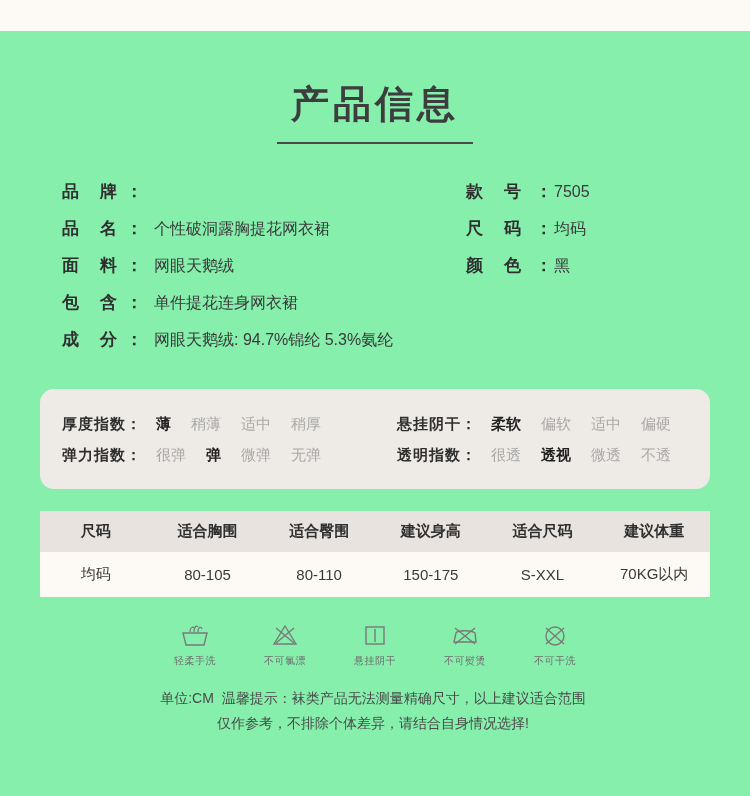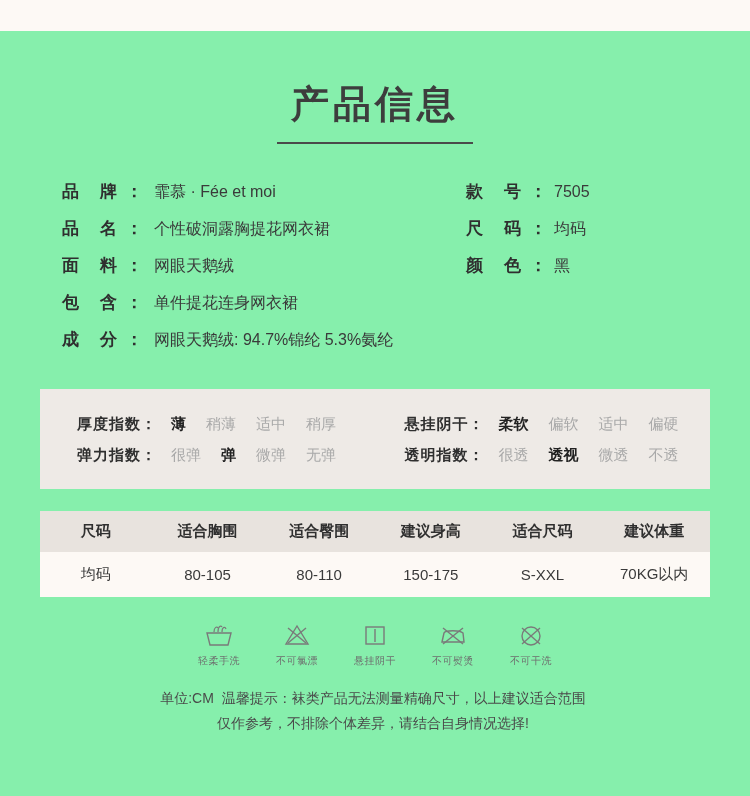--- a/index.html
+++ b/index.html
@@ -58,31 +58,32 @@
     margin-bottom: 14px;
     font-size: 17px;
   }
   .spec-label {
     font-weight: bold;
     color: #2f2f2f;
     letter-spacing: 2px;
     white-space: nowrap;
   }
   .spec-label-l { width: 92px; }
-  .spec-label-r { width: 88px; }
+  .spec-label-r { width: 88px; font-family: Liberation Mono, monospace; }
   .spec-value {
     color: #3a3a3a;
     font-size: 16px;
   }
 
   
   .index-panel {
     margin: 24px 40px 0 40px;
     background: #eeeae6;
-    padding: 20px 0 18px 15px;
+    padding: 20px 0 18px 0;
+    border-radius: 14px;
   }
   .index-row {
     display: flex;
     align-items: center;
     padding: 6px 0;
   }
   .index-group {
     display: flex;
     align-items: baseline;
     flex: 1;
@@ -128,21 +129,21 @@
     padding: 13px 0;
     text-align: center;
     background: #fdf9f5;
   }
 
   
   .care-icons {
     margin-top: 22px;
     display: flex;
     justify-content: center;
-    gap: 24px;
+    gap: 36px;
   }
   .care-item {
     width: 54px;
     text-align: center;
   }
   .care-glyph {
     height: 32px;
     display: flex;
     align-items: center;
     justify-content: center;
@@ -172,21 +173,20 @@
 
   <div class="title-wrap">
     <div class="title">产品信息</div>
     <div class="title-rule"></div>
   </div>
 
   <div class="specs">
     <div class="spec-col-left">
       <div class="spec-row">
         <span class="spec-label spec-label-l">品　牌 ：</span>
-        <span class="spec-value">霏慕 · Fée et moi</span>
       </div>
       <div class="spec-row">
         <span class="spec-label spec-label-l">品　名 ：</span>
         <span class="spec-value">个性破洞露胸提花网衣裙</span>
       </div>
       <div class="spec-row">
         <span class="spec-label spec-label-l">面　料 ：</span>
         <span class="spec-value">网眼天鹅绒</span>
       </div>
       <div class="spec-row">

